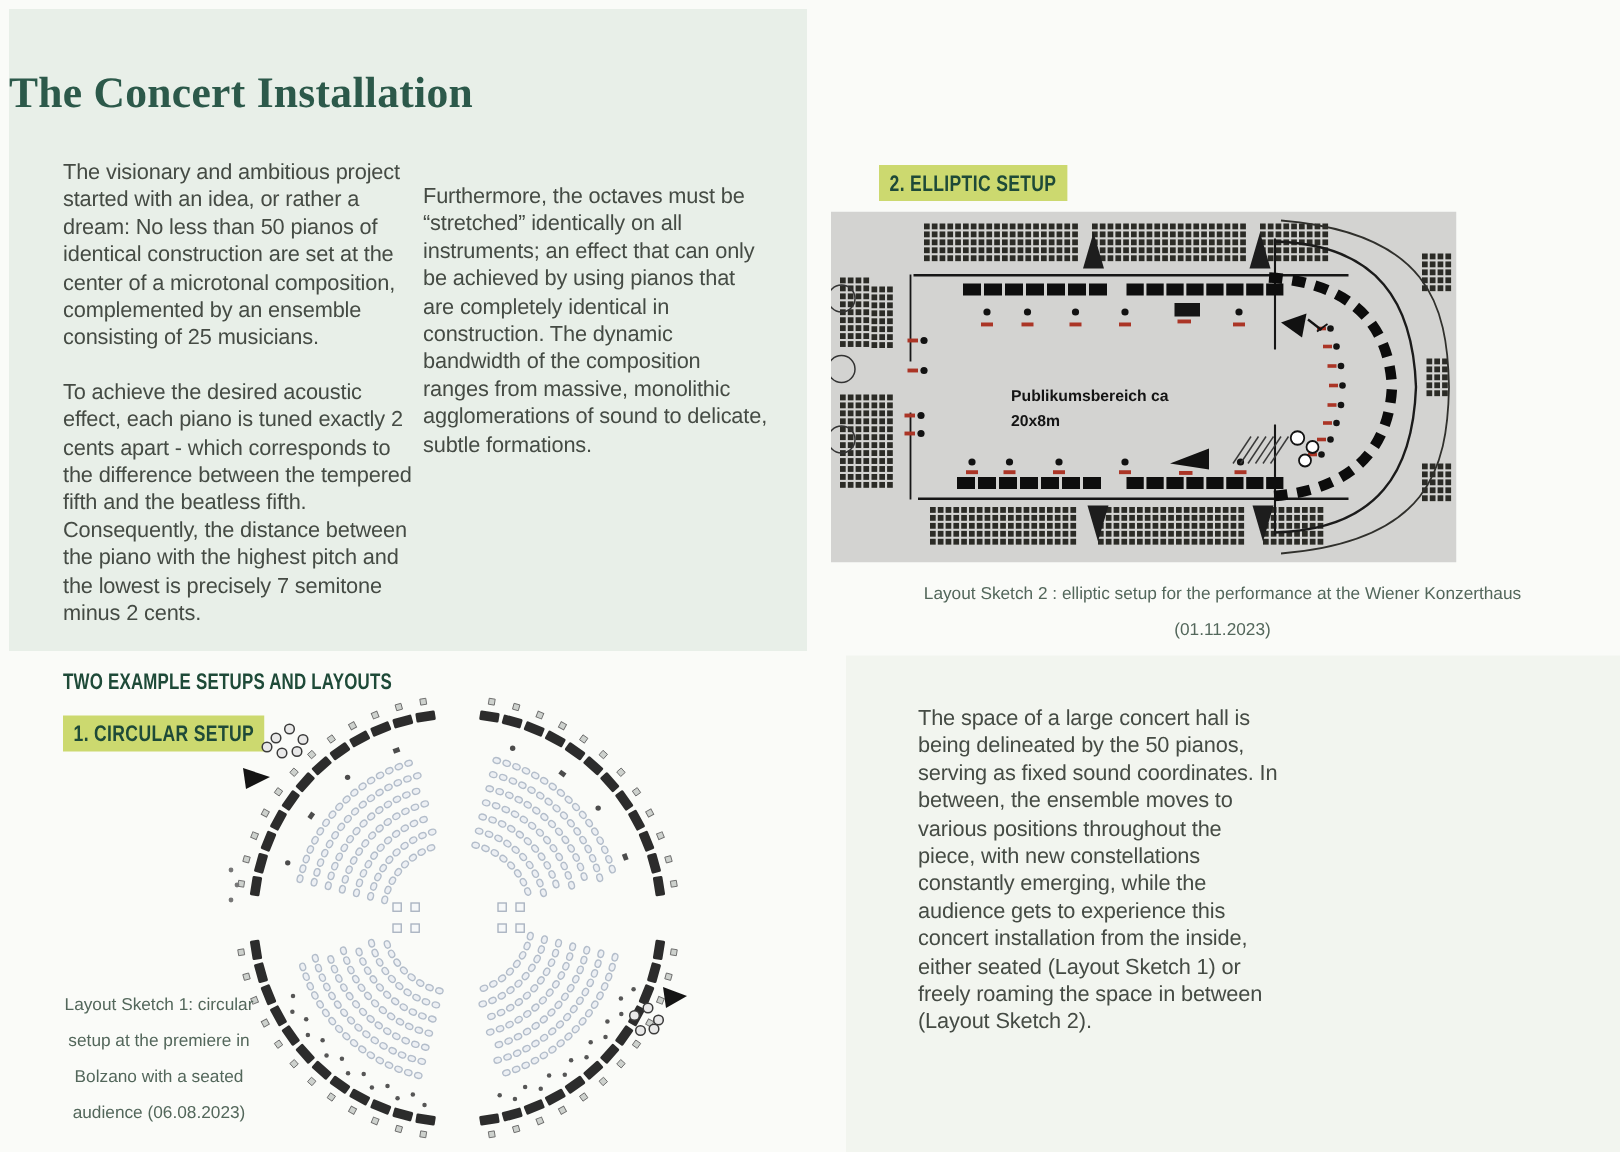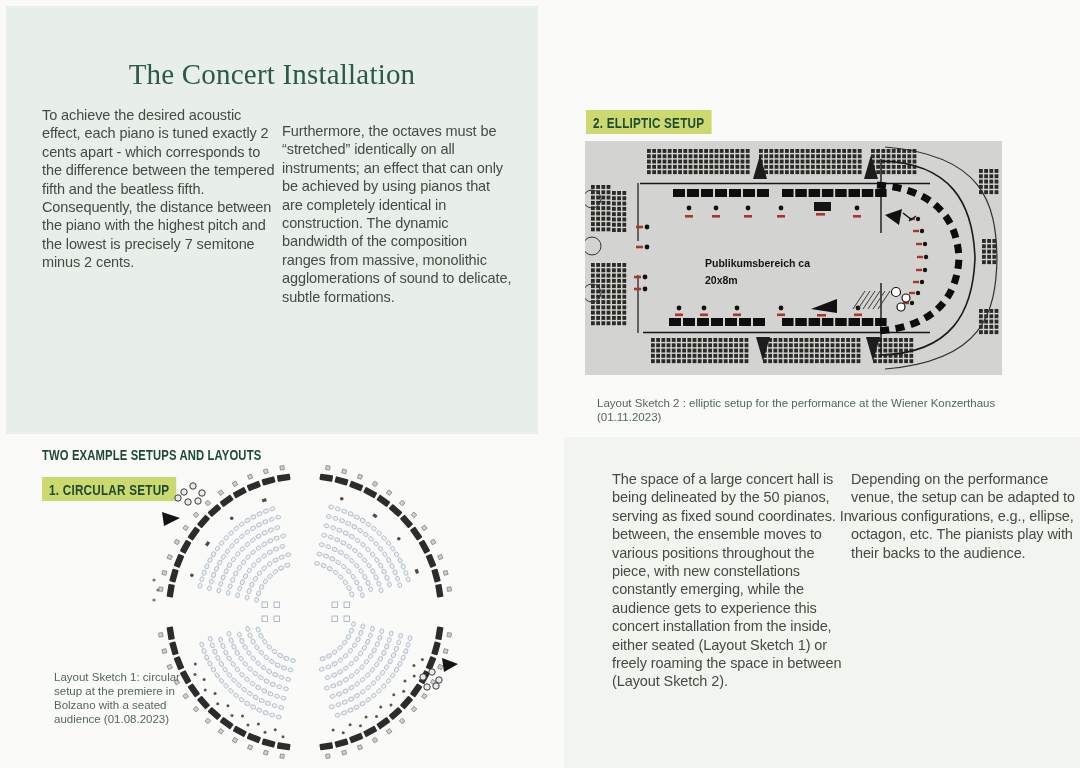--- a/index.html
+++ b/index.html
@@ -5,22 +5,22 @@
   html,body{margin:0;padding:0;}
   body{
     width:1080px;height:768px;position:relative;overflow:hidden;
     background:#fafbf8;
     font-family:"Liberation Sans", sans-serif;
   }
   .panel{position:absolute;}
   .panel-tl{left:6px;top:6px;width:532px;height:428px;background:var(--panel-mint,#e8efe8);}
   .panel-br{left:564px;top:437px;width:543px;height:331px;background:var(--panel-mint-light,#f2f5ef);}
   .page-title{
-    position:absolute;left:0;right:0;top:40px;margin:12px;text-align:center;
-    font-family:"Liberation Serif", serif;font-weight:400;font-size:29px;
+    position:absolute;left:0;right:0;top:40px;margin:0;text-align:left;
+    font-family:"Liberation Serif", serif;font-weight:700;font-size:29px;
     color:var(--accent-green,#2c594a);letter-spacing:0.2px;
   }
   .txtcol{position:absolute;font-size:14.5px;line-height:18.4px;color:var(--body-text,#454b44);letter-spacing:-0.1px;}
   .txtcol p{margin:0 0 18px 0;}
   .tl-col1{left:36px;top:100px;width:240px;}
   .tl-col2{left:276px;top:116px;width:232px;}
   .br-col1{left:48px;top:33px;width:240px;}
   .br-col2{left:287px;top:33px;width:228px;}
   .tag{
     position:absolute;display:inline-block;white-space:nowrap;
@@ -28,33 +28,34 @@
     font-weight:bold;font-size:15px;padding:4px 9px 3px 9px;
     transform:scaleX(0.78);transform-origin:left center;letter-spacing:0.3px;
   }
   .tag-elliptic{left:586px;top:110px;}
   .tag-circular{left:42px;top:477px;}
   .section-heading{
     position:absolute;left:42px;top:446px;margin:0;white-space:nowrap;
     color:var(--heading-green,#1e4a38);font-weight:bold;font-size:15px;
     transform:scaleX(0.75);transform-origin:left center;letter-spacing:0.2px;
   }
-  .caption{position:absolute;color:var(--caption-text,#53675b);font-size:11.5px;line-height:14px;margin:12px;}
+  .caption{position:absolute;color:var(--caption-text,#53675b);font-size:11.5px;line-height:24px;margin:0;text-align:center;}
   .caption-elliptic{left:585px;top:384px;width:460px;}
   .caption-circular{left:42px;top:658px;width:128px;}
-  .diagram-elliptic{position:absolute;left:585px;top:141px;width:417px;height:270px;}
+  .diagram-elliptic{position:absolute;left:554px;top:141px;width:417px;height:270px;}
   .diagram-circular{position:absolute;left:140px;top:462px;width:330px;height:300px;}
   svg{display:block;}
 </style>
 </head>
 <body>
 
 <section class="panel panel-tl">
   <h1 class="page-title">The Concert Installation</h1>
   <div class="txtcol tl-col1">
+    <p>The visionary and ambitious project started with an idea, or rather a dream: No less than 50 pianos of identical construction are set at the center of a microtonal composition, complemented by an ensemble consisting of 25 musicians.</p>
     <p>To achieve the desired acoustic effect, each piano is tuned exactly 2 cents apart - which corresponds to the difference between the tempered fifth and the beatless fifth. Consequently, the distance between the piano with the highest pitch and the lowest is precisely 7 semitone minus 2 cents.</p>
   </div>
   <div class="txtcol tl-col2">
     <p>Furthermore, the octaves must be “stretched” identically on all instruments; an effect that can only be achieved by using pianos that are completely identical in construction. The dynamic bandwidth of the composition ranges from massive, monolithic agglomerations of sound to delicate, subtle formations.</p>
   </div>
 </section>
 
 <span class="tag tag-elliptic">2. ELLIPTIC SETUP</span>
 
 <div class="diagram-elliptic">
@@ -1364,22 +1365,19 @@
         <circle cx="287" cy="225" r="3.2" fill="#e9e9e9" stroke="#3b3b3b" stroke-width="1"></circle>
         <circle cx="296" cy="224" r="3.2" fill="#e9e9e9" stroke="#3b3b3b" stroke-width="1"></circle>
         <polygon points="302,196 318,202 304,210" fill="#141414"></polygon>
         <circle cx="14" cy="118" r="1.6" fill="#777"></circle>
         <circle cx="18" cy="128" r="1.6" fill="#777"></circle>
         <circle cx="14" cy="138" r="1.6" fill="#777"></circle>
       </g>
   </svg>
 </div>
 
-<p class="caption caption-circular">Layout Sketch 1: circular setup at the premiere in Bolzano with a seated audience (01.08.2023)</p>
+<p class="caption caption-circular">Layout Sketch 1: circular setup at the premiere in Bolzano with a seated audience (06.08.2023)</p>
 
 <section class="panel panel-br">
   <div class="txtcol br-col1">
     <p>The space of a large concert hall is being delineated by the 50 pianos, serving as fixed sound coordinates. In between, the ensemble moves to various positions throughout the piece, with new constellations constantly emerging, while the audience gets to experience this concert installation from the inside, either seated (Layout Sketch 1) or freely roaming the space in between (Layout Sketch 2).</p>
   </div>
-  <div class="txtcol br-col2">
-    <p>Depending on the performance venue, the setup can be adapted to various configurations, e.g., ellipse, octagon, etc. The pianists play with their backs to the audience.</p>
-  </div>
 </section>
 
 </body></html>

